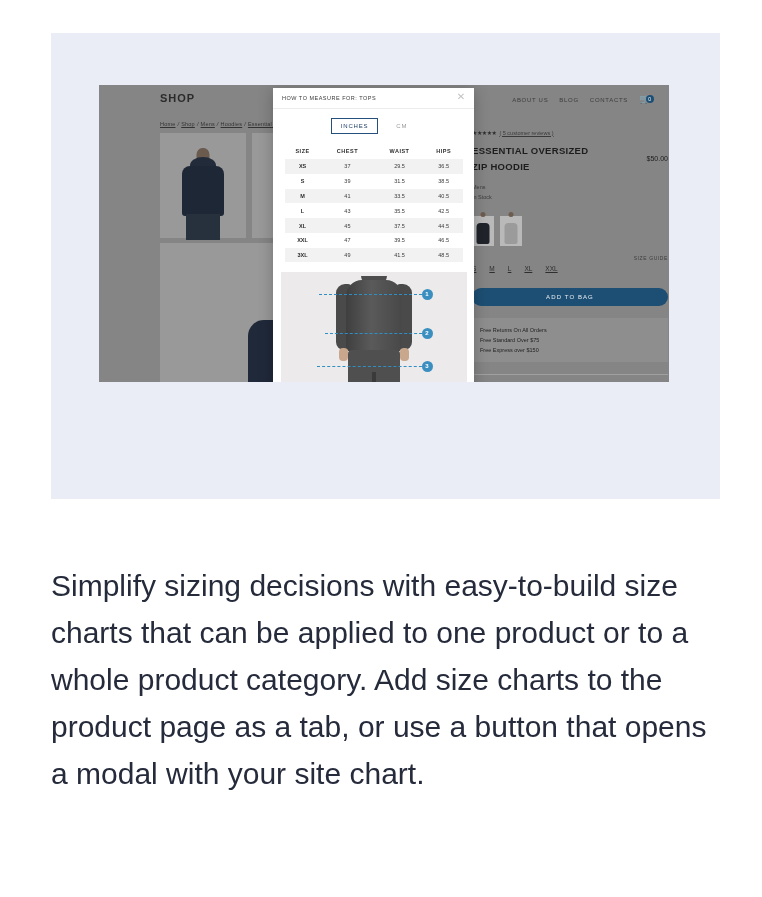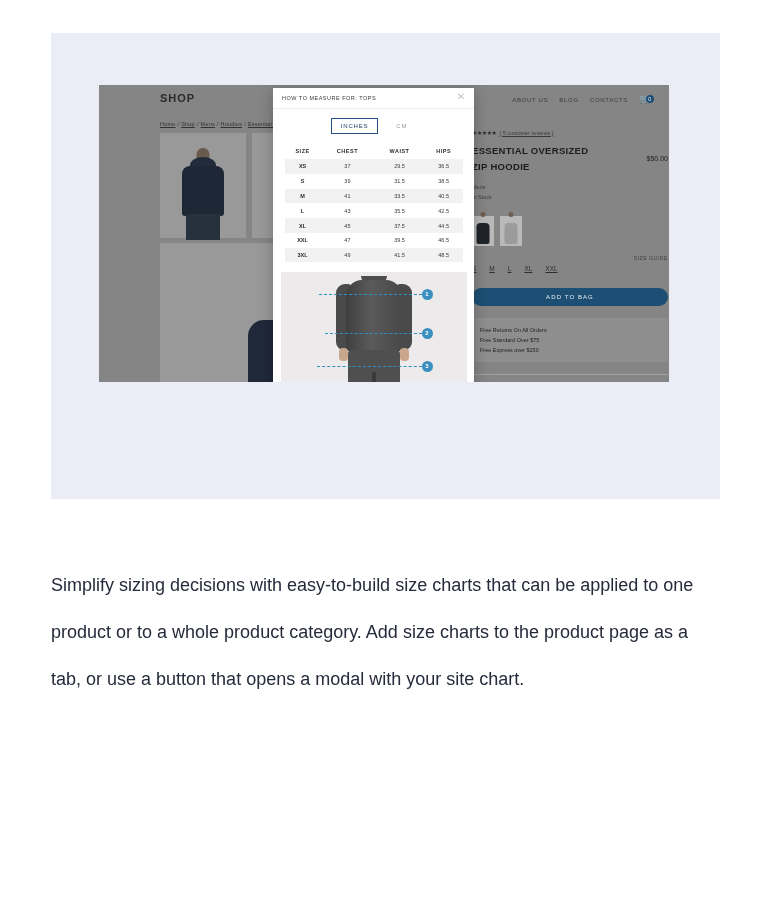--- a/index.html
+++ b/index.html
@@ -531,21 +531,21 @@
   }
   h1.heading {
     margin: 0;
     font-size: 36px;
     font-weight: bold;
     letter-spacing: -.6px;
     color: #191d2e;
   }
   p.body-copy {
     margin: 32px 0 0;
-    font-size: 18px;
+    font-size: 30px;
     line-height: 47px;
     color: #262b3c;
   }
 </style>
 </head>
 <body>
 
 <div class="showcase">
 
   <div class="shot">

